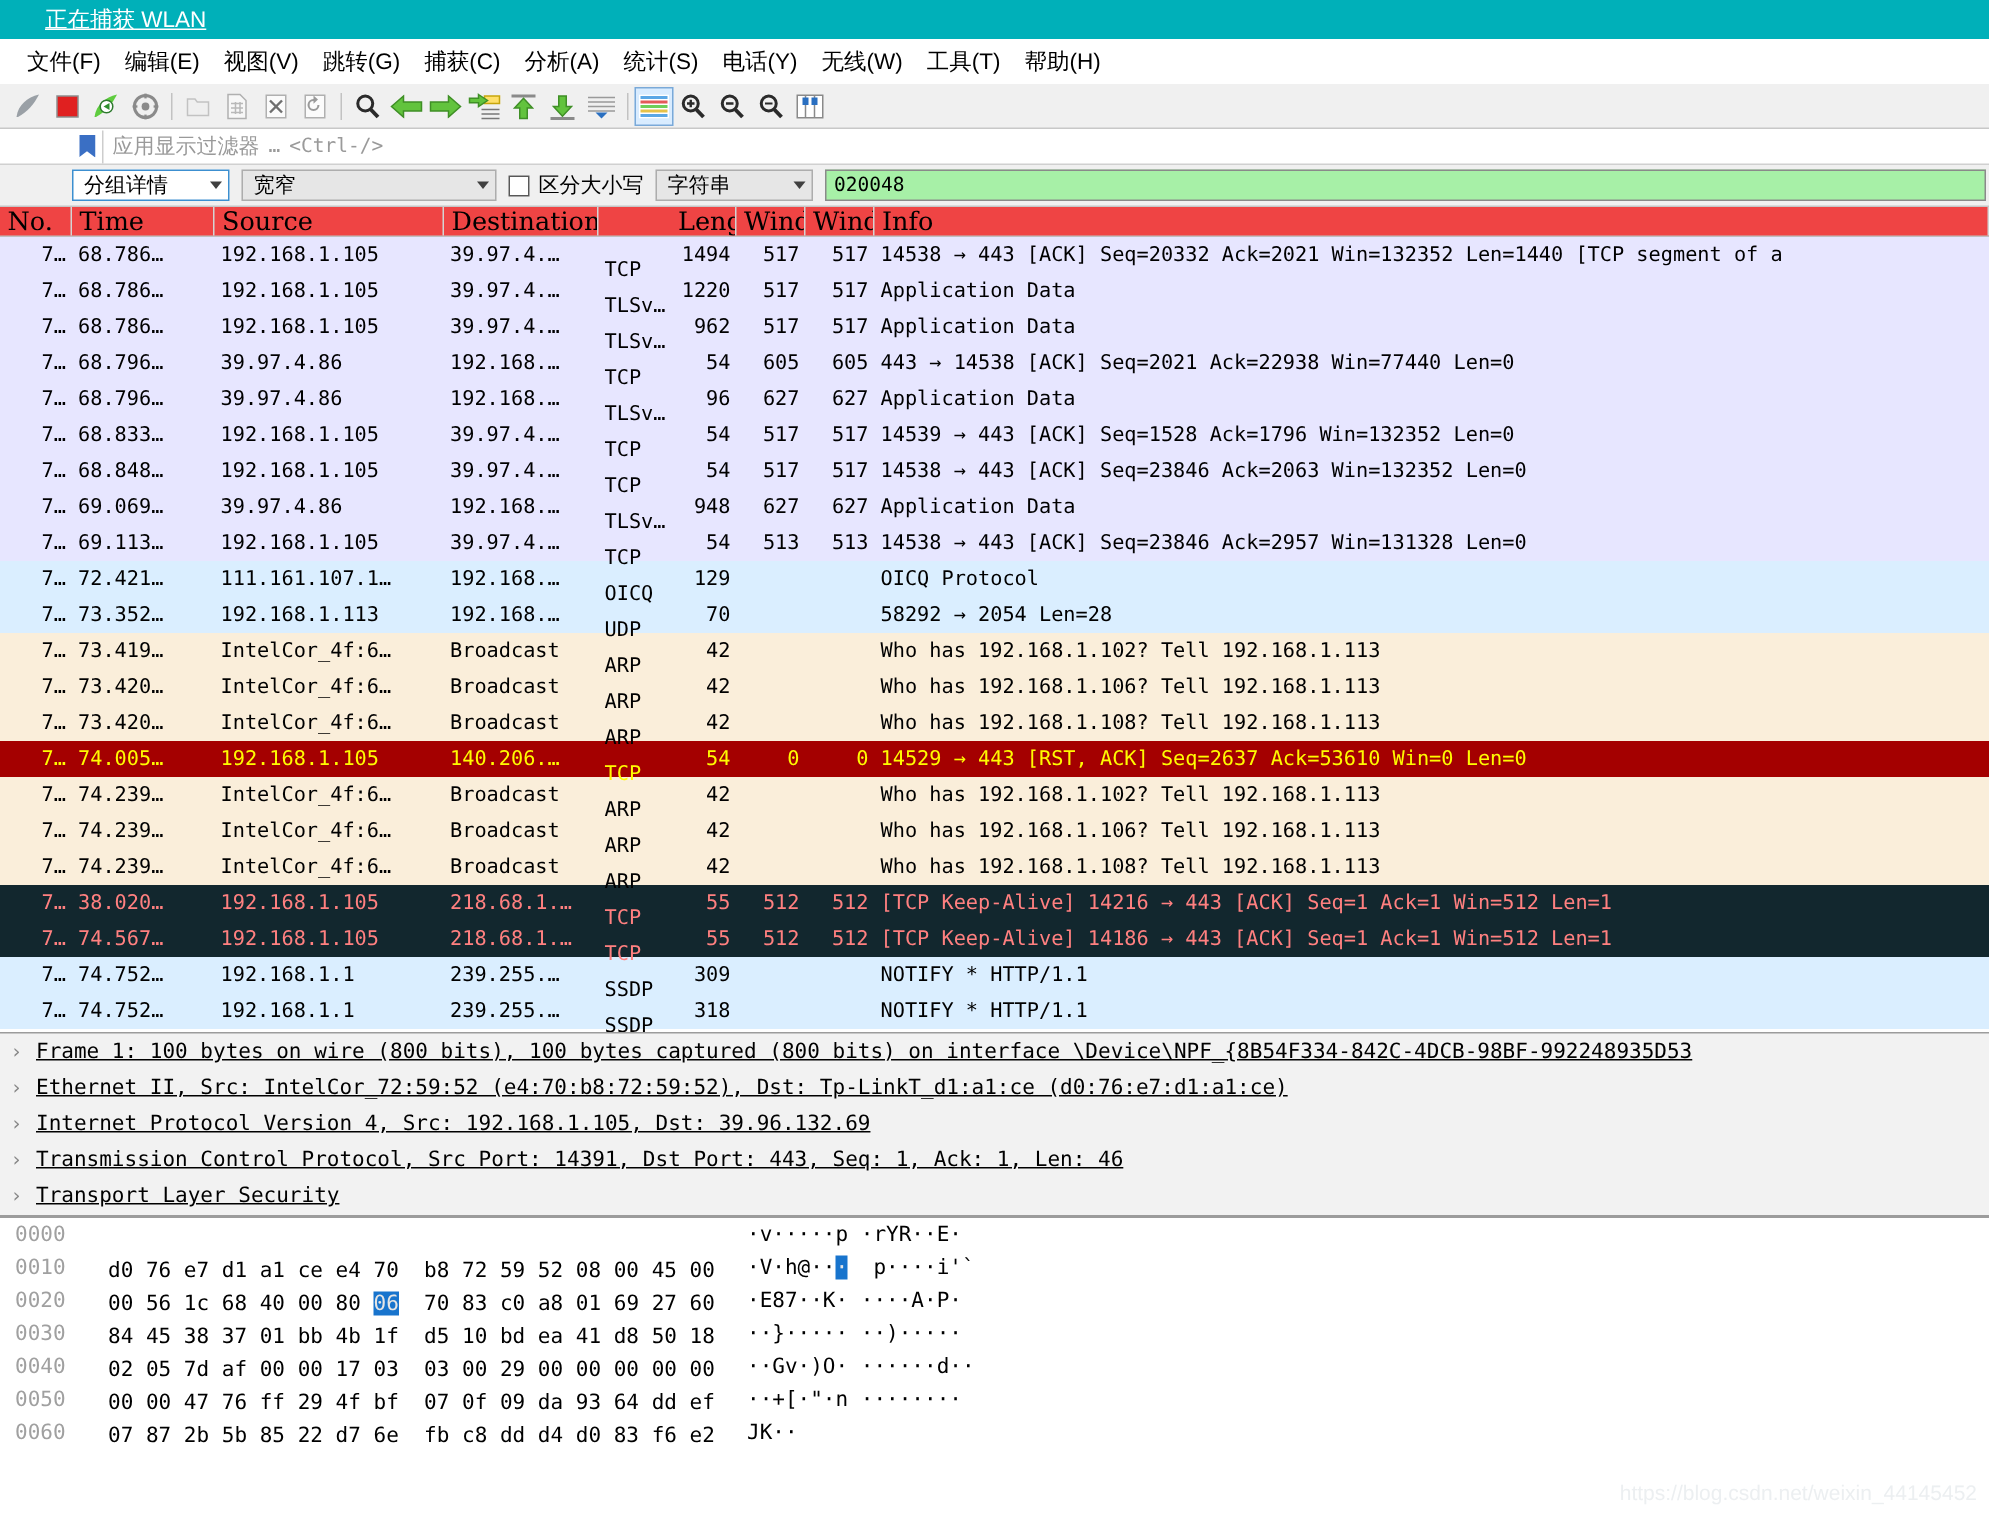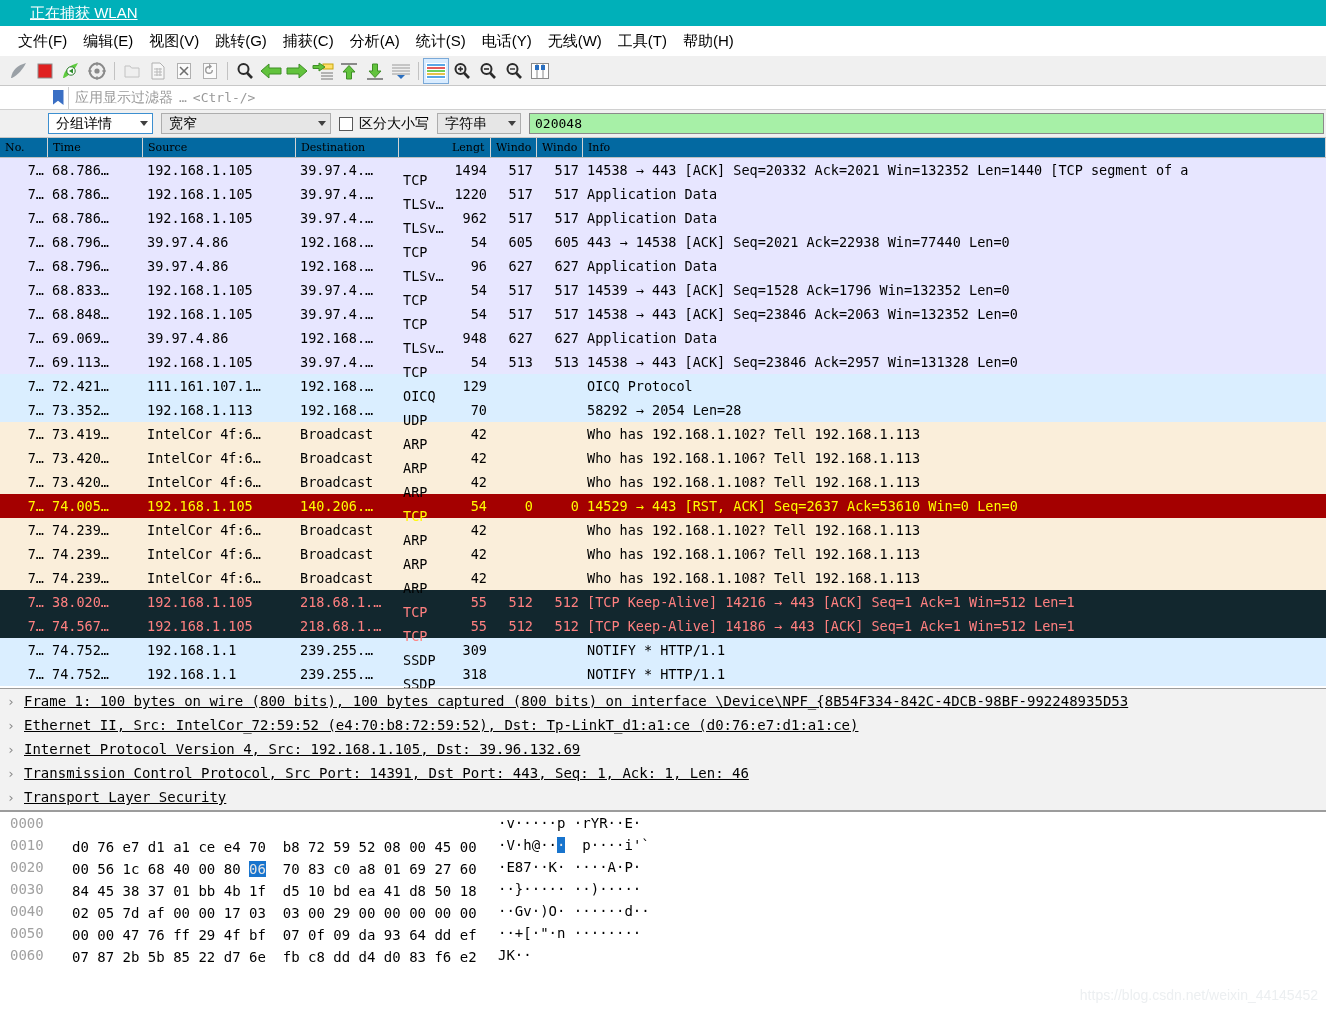--- a/index.html
+++ b/index.html
@@ -153,21 +153,21 @@
   }
   .combo .caret {
     width: 0; height: 0;
     border-left: 4px solid transparent;
     border-right: 4px solid transparent;
     border-top: 5px solid #404040;
     margin-left: 8px;
   }
   #combo-packetdetails { width: 105px; }
   #combo-narrowwide { width: 170px; }
-  #combo-string { width: 84px; }
+  #combo-string { width: 105px; }
   .chk-wrap { display:flex; align-items:center; gap:6px; font-size:14px;}
   .chkbox {
     width: 14px; height: 14px;
     border: 1px solid #585858;
     background: #fff;
     box-sizing: border-box;
   }
   #find-value {
     flex: 1 1 auto;
     height: 21px;
@@ -184,24 +184,24 @@
 
   
   #packetlist {
     background: #ffffff;
     overflow: hidden;
     position: relative;
   }
   .pl-header {
     display: flex;
     height: 20px;
-    background: #0369a1;
+    background: #ef4444;
     border-bottom: 1px solid #bfbfbf;
     font-family: "DejaVu Serif", serif;
-    font-size: 11px;
+    font-size: 17px;
     box-sizing: border-box;
   }
   .pl-header .hc {
     border-right: 1px solid #d4d4d4;
     padding-left: 5px;
     box-sizing: border-box;
     overflow: hidden;
     white-space: nowrap;
     display: flex;
     align-items: center;

